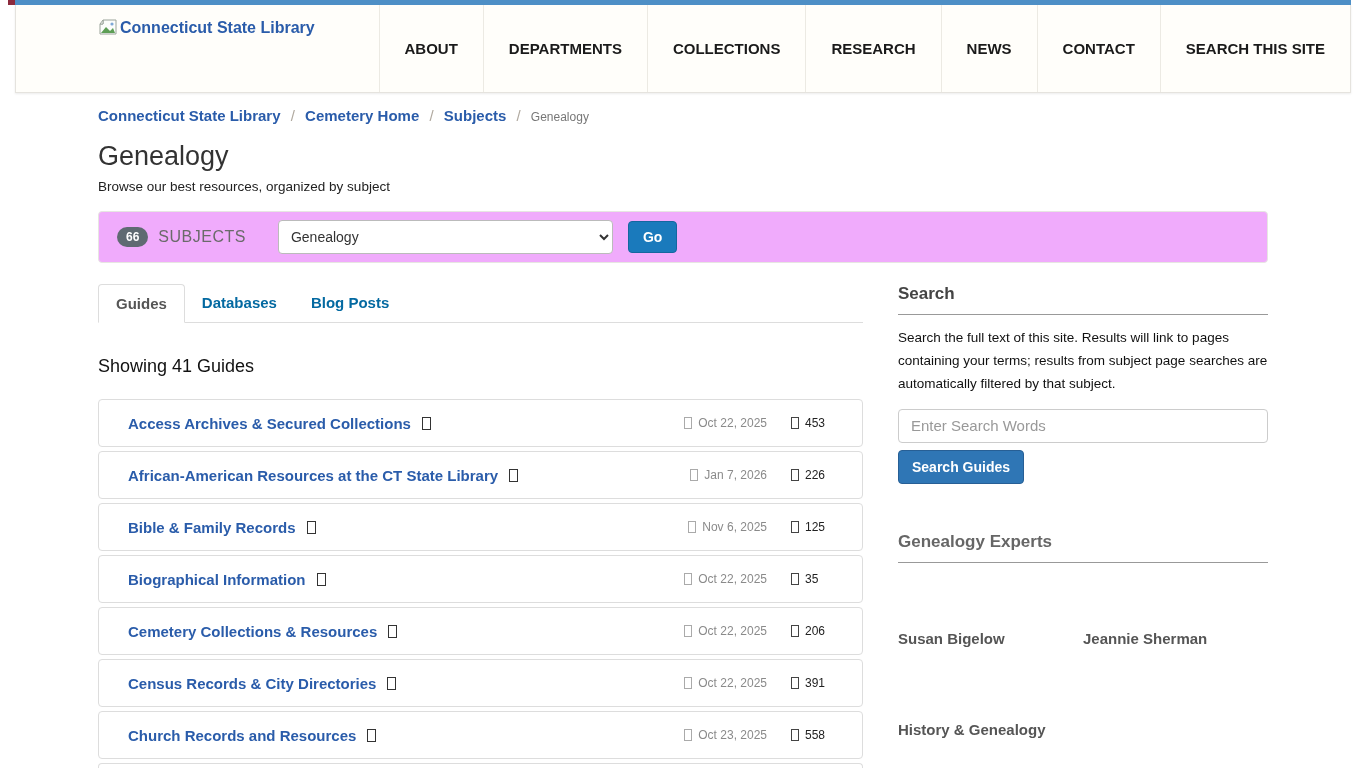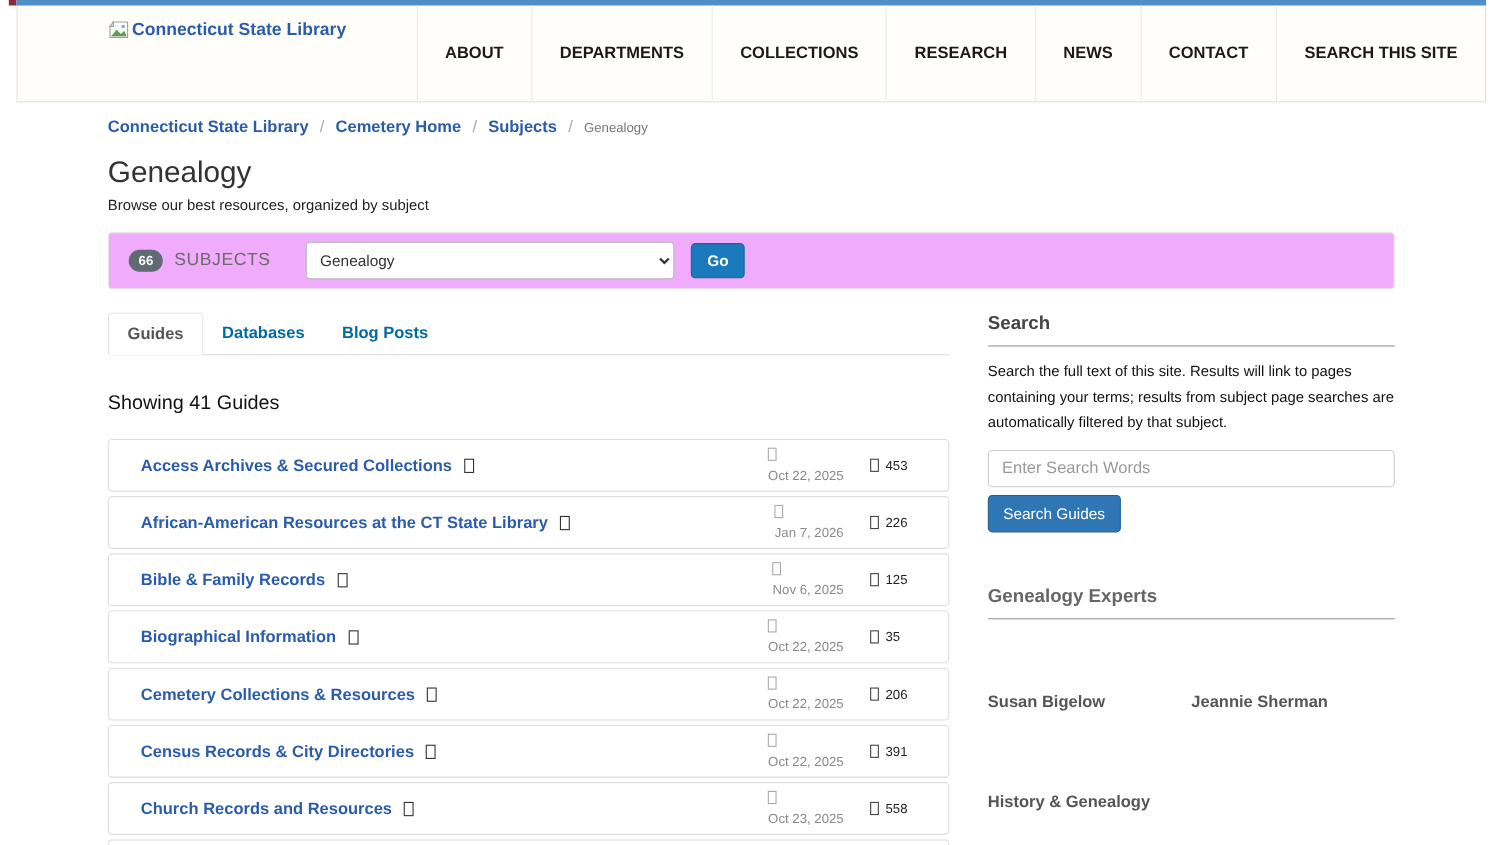--- a/index.html
+++ b/index.html
@@ -65,37 +65,37 @@
   .showing { margin-top:33px; font-size:18px; color:#111; }
 
   
   .guide-list { margin-top:22px; }
   .guide-card { height:48px; border:1px solid #ddd; border-radius:4px; margin-bottom:4px;
                 display:flex; align-items:center; padding:0 29px; background:#fff; }
   .guide-title { color:#2a5caa; font-weight:bold; font-size:15px; text-decoration:none; cursor:pointer; }
   .tofu { display:inline-block; width:9px; height:13px; border:1px solid currentColor; }
   .title-tofu { color:#333; margin-left:11px; }
   .guide-meta { margin-left:auto; display:flex; align-items:center; font-size:12px; }
-  .meta-date { color:#8a8a8a; display:flex; align-items:flex-start; gap:6px;flex-direction:column; }
+  .meta-date { color:#8a8a8a; display:flex; align-items:center; gap:6px; }
   .meta-date .tofu { width:8px; height:12px; color:#aaa; }
   .meta-views { color:#222; display:flex; align-items:center; gap:6px; margin-left:24px; min-width:42px; }
   .meta-views .tofu { width:8px; height:12px; color:#444; }
   .guide-card.partial { height:14px; border-bottom:none; border-radius:4px 4px 0 0; margin-bottom:0; }
 
   
   .side-heading { font-size:17px; font-weight:bold; color:#444;
                   padding-bottom:10px; border-bottom:1px solid #999; }
   .side-heading.experts { color:#666; }
   .search-desc { margin-top:11px; font-size:13.5px; line-height:1.72; color:#111; }
   .search-input { margin-top:13px; width:100%; height:34px; border:1px solid #ccc;
                   border-radius:4px; padding:0 12px; font-size:15px; color:#333;
                   font-family:"Liberation Sans", sans-serif; }
   .search-input::placeholder { color:#999; }
   .search-button { margin-top:7px; background:#2f76b5; border:1px solid #275f95;
-                   color:#fff; font-weight:normal; font-size:14px; padding:8px 13px;
+                   color:#fff; font-weight:bold; font-size:14px; padding:8px 13px;
                    border-radius:4px; cursor:pointer; }
   .experts-section { margin-top:48px; }
   .experts-grid { display:grid; grid-template-columns:1fr 1fr; margin-top:12px; }
   .expert-cell { text-align:left; margin-bottom:18px; }
   .expert-avatar-gap { height:55px; }
   .expert-name { display:inline-block; font-weight:bold; font-size:15px; color:#555;
                  text-decoration:none; cursor:pointer; }
 </style>
 </head>
 <body>

